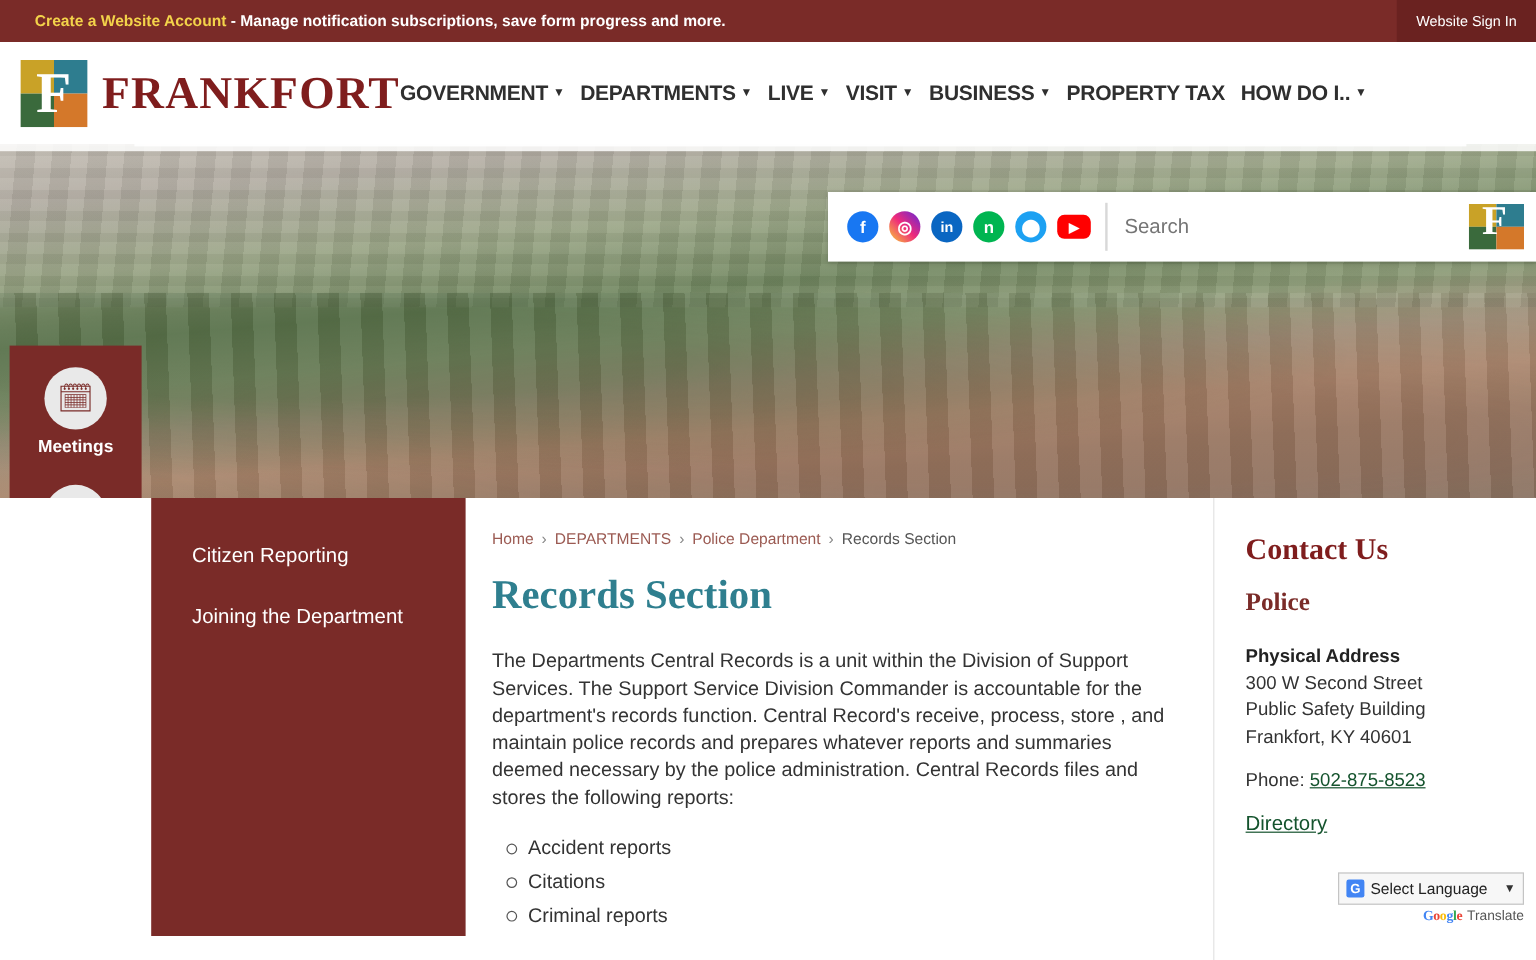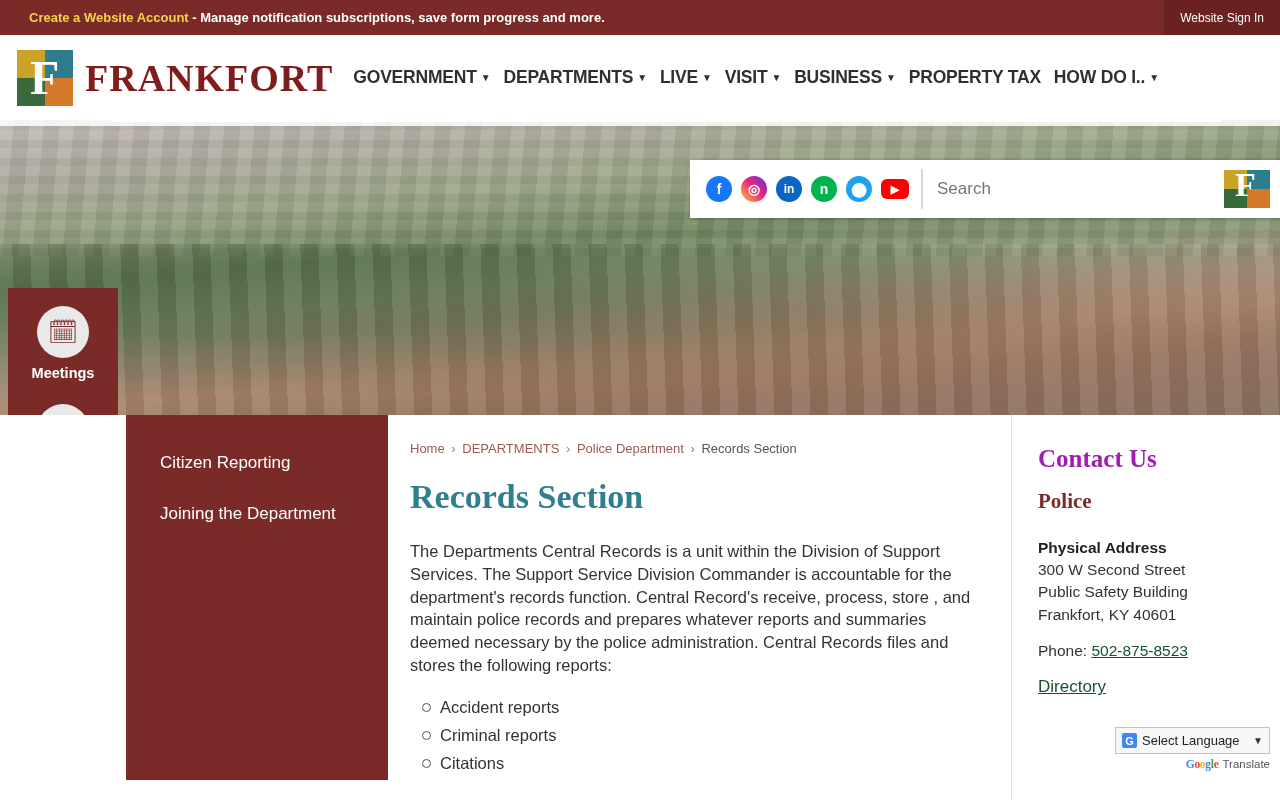--- a/index.html
+++ b/index.html
@@ -79,21 +79,21 @@
     font-size: 38px;
     font-weight: bold;
     color: #7f1d1d;
     letter-spacing: 1px;
     margin-left: 12px;
     white-space: nowrap;
   }
   .nav {
     display: flex;
     align-items: center;
-    margin-left: 20px;
+    margin-left: 0;
     gap: 13px;
   }
   .nav-item {
     font-size: 17.5px;
     font-weight: bold;
     color: #2f2f2f;
     white-space: nowrap;
     display: flex;
     align-items: center;
     gap: 4px;
@@ -322,21 +322,21 @@
   }
   .right-col {
     width: 268px;
     padding: 30px 24px 0 26px;
     flex: none;
   }
   .contact-title {
     font-family: "Liberation Serif", serif;
     font-size: 25px;
     font-weight: bold;
-    color: #a21caf;
+    color: #7f1d1d;
     margin-bottom: 16px;
   }
   .contact-sub {
     font-family: "Liberation Serif", serif;
     font-size: 21px;
     font-weight: bold;
     color: #7a2b28;
     margin-bottom: 25px;
   }
   .contact-label {
@@ -519,22 +519,22 @@
       <span class="sep">›</span>
       <span class="current">Records Section</span>
     </div>
 
     <h1 class="page-title">Records Section</h1>
 
     <p class="body-text">The Departments Central Records is a unit within the Division of Support Services. The Support Service Division Commander is accountable for the department's records function. Central Record's receive, process, store , and maintain police records and prepares whatever reports and summaries deemed necessary by the police administration. Central Records files and stores the following reports:</p>
 
     <ul class="report-list">
       <li>Accident reports</li>
+      <li>Citations</li>
       <li>Criminal reports</li>
-      <li>Citations</li>
     </ul>
   </div>
 
   <div class="right-col">
     <div class="contact-title">Contact Us</div>
     <div class="contact-sub">Police</div>
     <div class="contact-label">Physical Address</div>
     <div class="contact-line">300 W Second Street</div>
     <div class="contact-line">Public Safety Building</div>
     <div class="contact-line">Frankfort, KY 40601</div>

